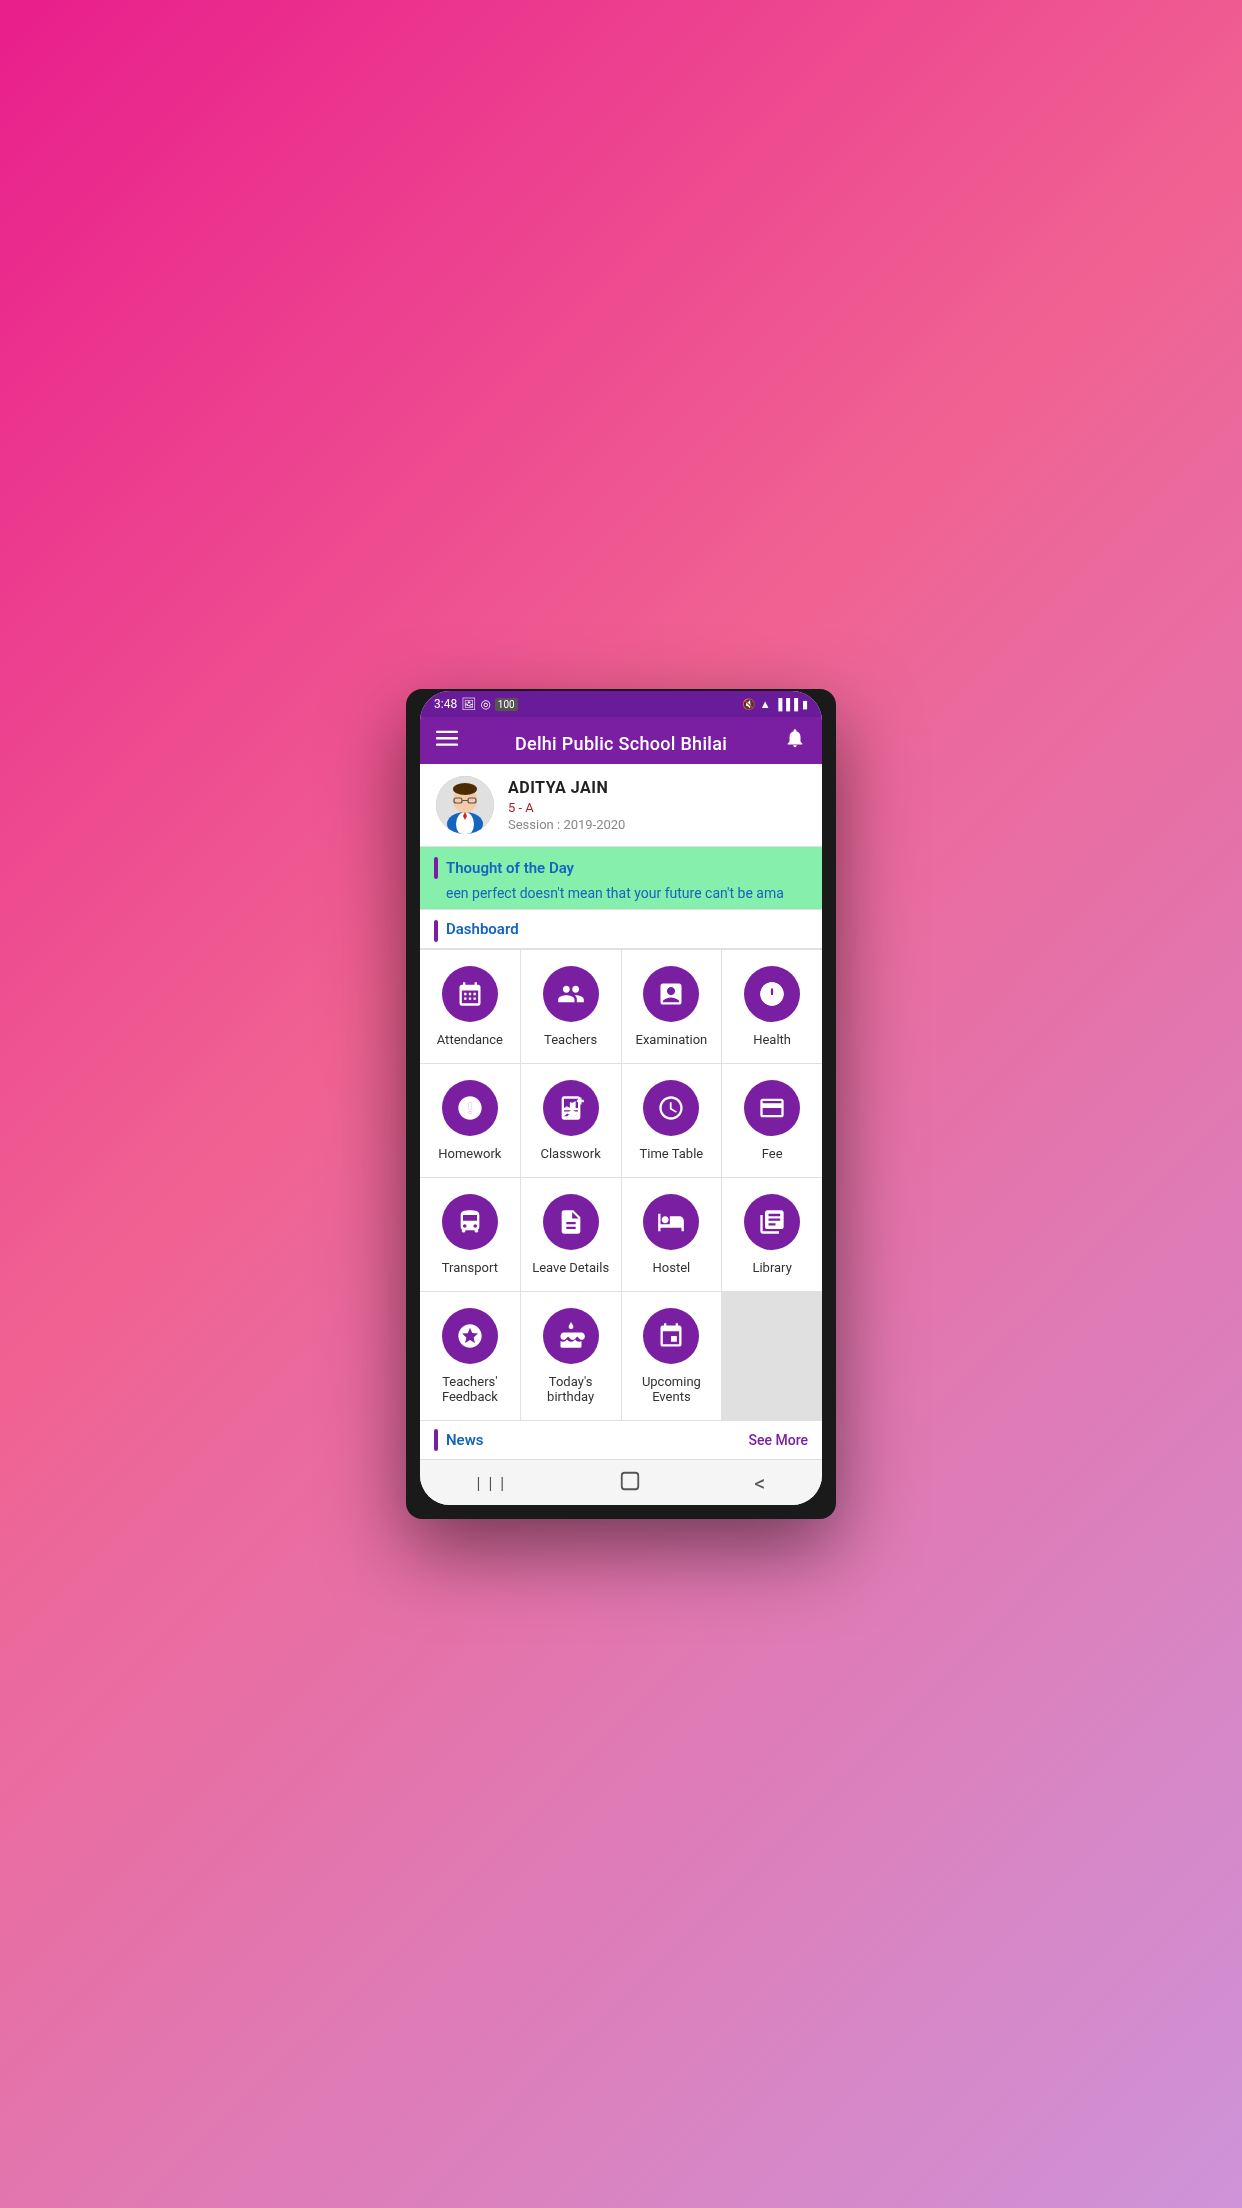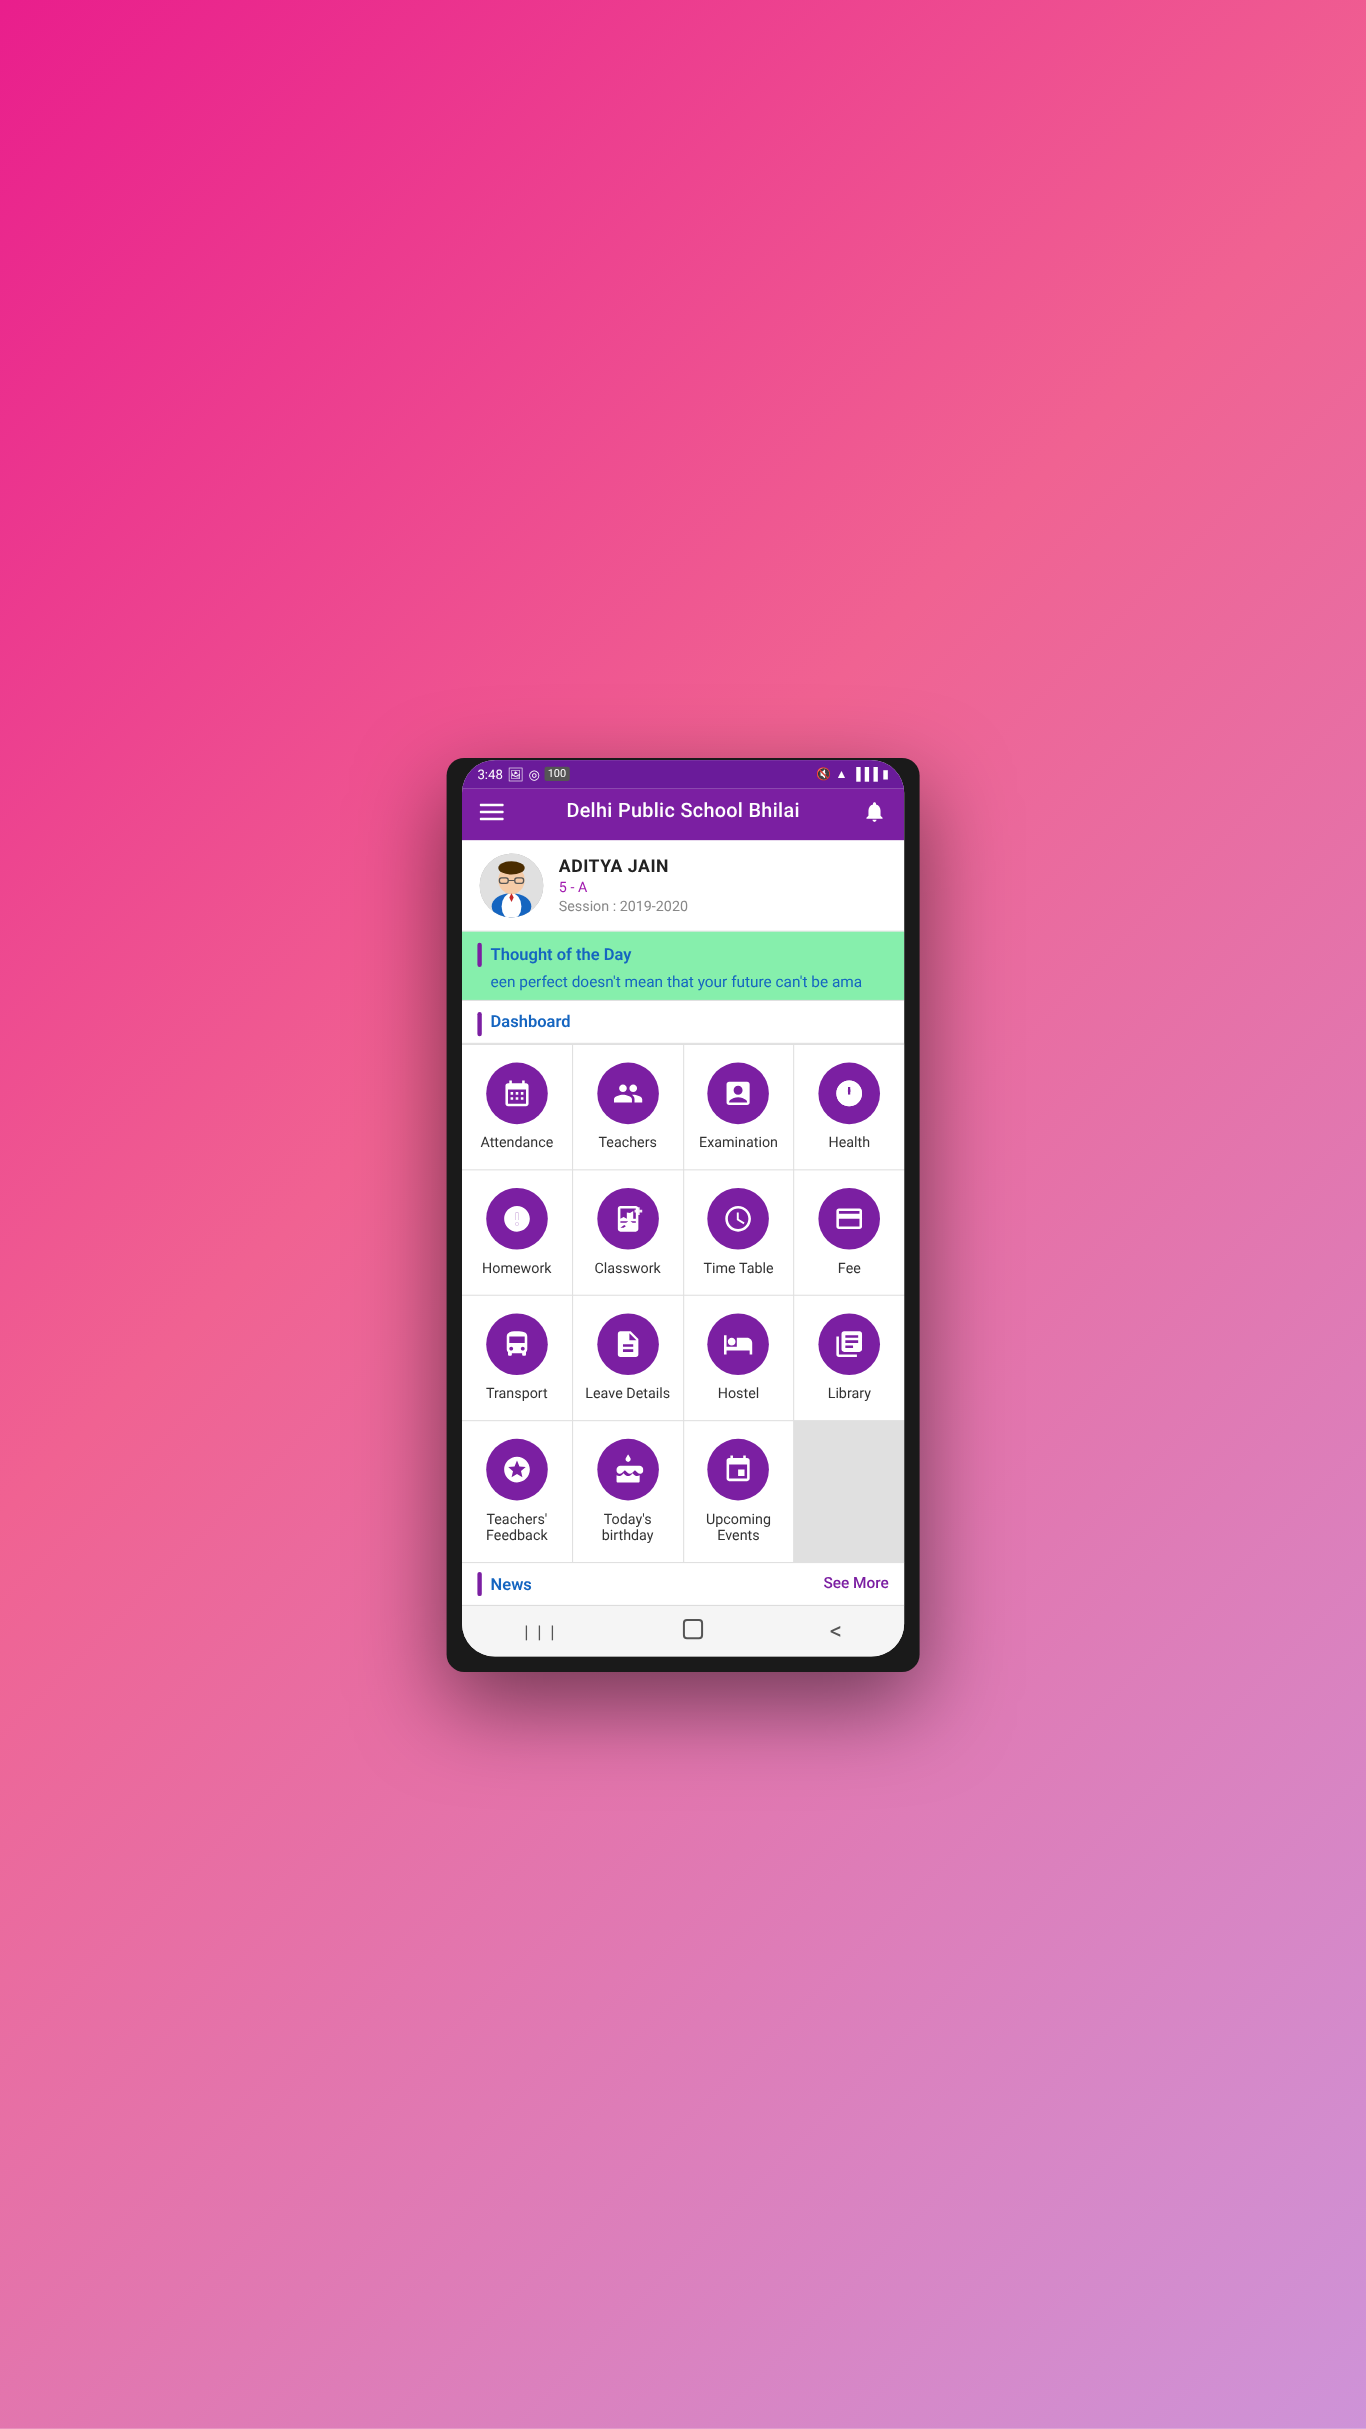--- a/index.html
+++ b/index.html
@@ -37,21 +37,21 @@
       justify-content: space-between;
       align-items: center;
     }
     .status-left { display: flex; align-items: center; gap: 4px; }
     .status-right { display: flex; align-items: center; gap: 4px; font-size: 11px; }
     
     .app-bar {
       background: #7b1fa2;
       color: white;
       display: flex;
-      align-items: flex-start;
+      align-items: flex-end;
       justify-content: space-between;
       padding: 10px 16px;
     }
     .app-bar-title { font-size: 18px; font-weight: 500; letter-spacing: 0.3px; }
     .hamburger-icon { font-size: 20px; cursor: pointer; }
     .bell-icon { font-size: 20px; cursor: pointer; }
     
     .profile-section {
       background: white;
       display: flex;
@@ -67,21 +67,21 @@
       background: #bdbdbd;
       overflow: hidden;
       flex-shrink: 0;
       display: flex;
       align-items: center;
       justify-content: center;
     }
     .avatar-svg { width: 58px; height: 58px; }
     .profile-info { flex: 1; }
     .profile-name { font-size: 16px; font-weight: 700; color: #222; letter-spacing: 0.5px; }
-    .profile-class { font-size: 13px; color: #a21caf; margin-top: 3px; }
+    .profile-class { font-size: 13px; color: #b91c1c; margin-top: 3px; }
     .profile-session { font-size: 13px; color: #888; margin-top: 2px; }
     
     .thought-section {
       background: #86efac;
       padding: 10px 14px 8px 14px;
       border-bottom: 1px solid #e0e0e0;
     }
     .section-header {
       display: flex;
       align-items: center;

